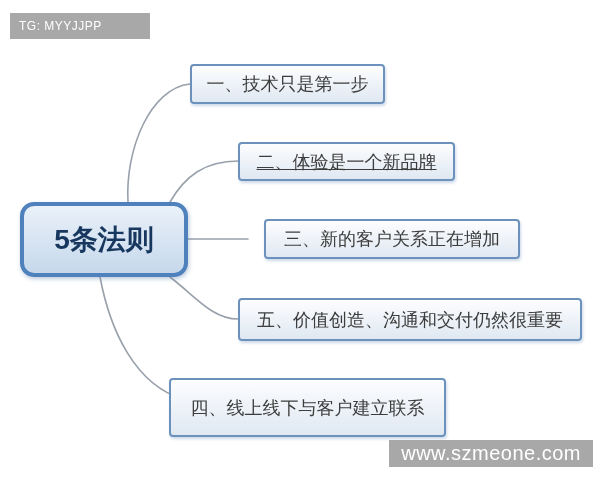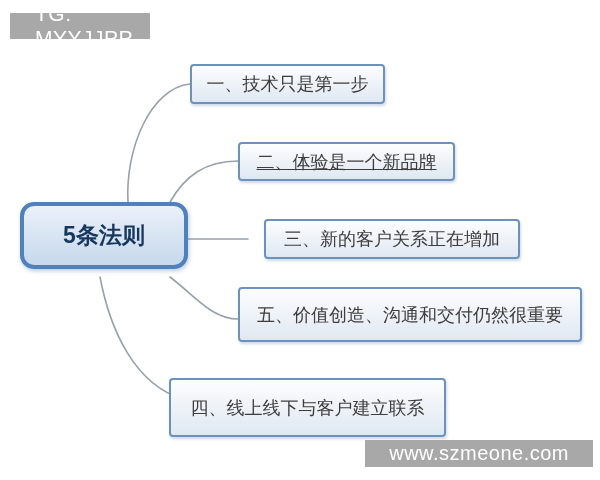--- a/index.html
+++ b/index.html
@@ -27,61 +27,61 @@
   svg.connectors{
     position:absolute;left:0;top:0;width:600px;height:480px;
   }
   svg.connectors path{
     fill:none;
     stroke:var(--connector);
     stroke-width:1.6;
     stroke-linecap:round;
   }
   .central-node{
-    position:absolute;left:20px;top:202px;width:168px;height:67px;
+    position:absolute;left:20px;top:202px;width:168px;height:75px;
     box-sizing:border-box;
     border:4px solid var(--central-border);
     border-radius:14px;
     background:linear-gradient(180deg,var(--central-fill-top) 0%,var(--central-fill-bottom) 100%);
     box-shadow:1px 2px 4px rgba(110,140,180,0.45);
     display:flex;align-items:center;justify-content:center;
-    font-size:23px;font-weight:bold;color:var(--central-text);
+    font-size:28px;font-weight:bold;color:var(--central-text);
     white-space:nowrap;
     text-align:right;
   }
   .branch-node{
     position:absolute;
     box-sizing:border-box;
     border:2px solid var(--branch-border);
     border-radius:4px;
     background:linear-gradient(180deg,var(--branch-fill-top) 0%,var(--branch-fill-bottom) 100%);
     box-shadow:1px 2px 3px rgba(130,160,200,0.40);
     display:flex;align-items:center;justify-content:center;
     font-size:18px;color:var(--branch-text);
     white-space:nowrap;
   }
   .branch-1{left:190px;top:64px;width:195px;height:40px;}
   .branch-2{left:238px;top:142px;width:217px;height:39px;text-decoration:underline;}
   .branch-3{left:264px;top:219px;width:256px;height:40px;font-family:Liberation Serif, serif;}
-  .branch-4{left:238px;top:287px;width:344px;height:55px;}
+  .branch-4{left:238px;top:298px;width:344px;height:43px;}
   .branch-5{left:169px;top:378px;width:277px;height:59px;}
   .watermark{
     position:absolute;
     background:var(--watermark-bg);
     color:var(--watermark-text);
     display:flex;align-items:center;
   }
   .watermark-top{
     left:10px;top:13px;width:140px;height:26px;
-    font-size:21px;padding-left:25px;box-sizing:border-box;
+    font-size:12px;padding-left:9px;box-sizing:border-box;
     letter-spacing:0.5px;
   }
   .watermark-bottom{
     right:7px;bottom:13px;height:27px;
-    font-size:20px;padding:0 24px;
+    font-size:20px;padding:0 12px;
     letter-spacing:0.5px;
   }
 </style>
 </head>
 <body>
 
 <div id="canvas">
 
   <svg class="connectors" viewBox="0 0 600 480" xmlns="http://www.w3.org/2000/svg">
     <path d="M 128 202 C 125 150, 150 88, 190 84"></path>

